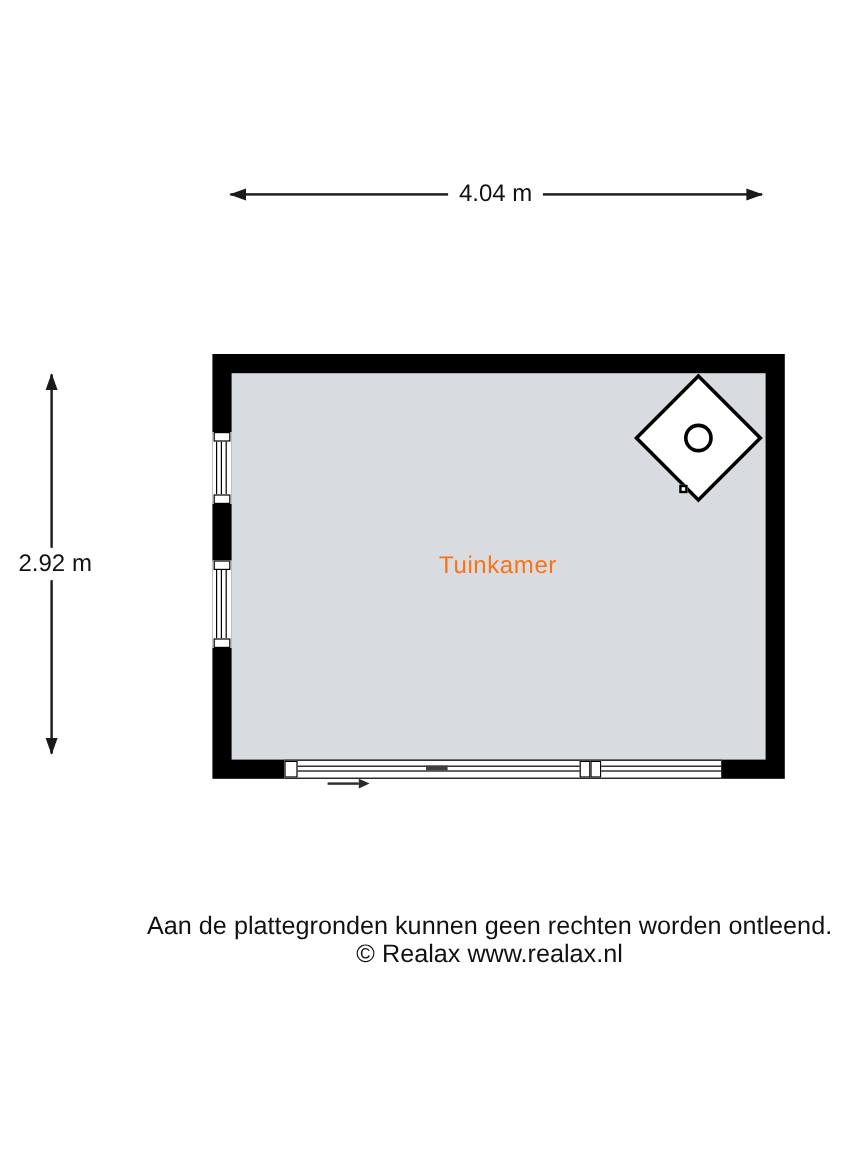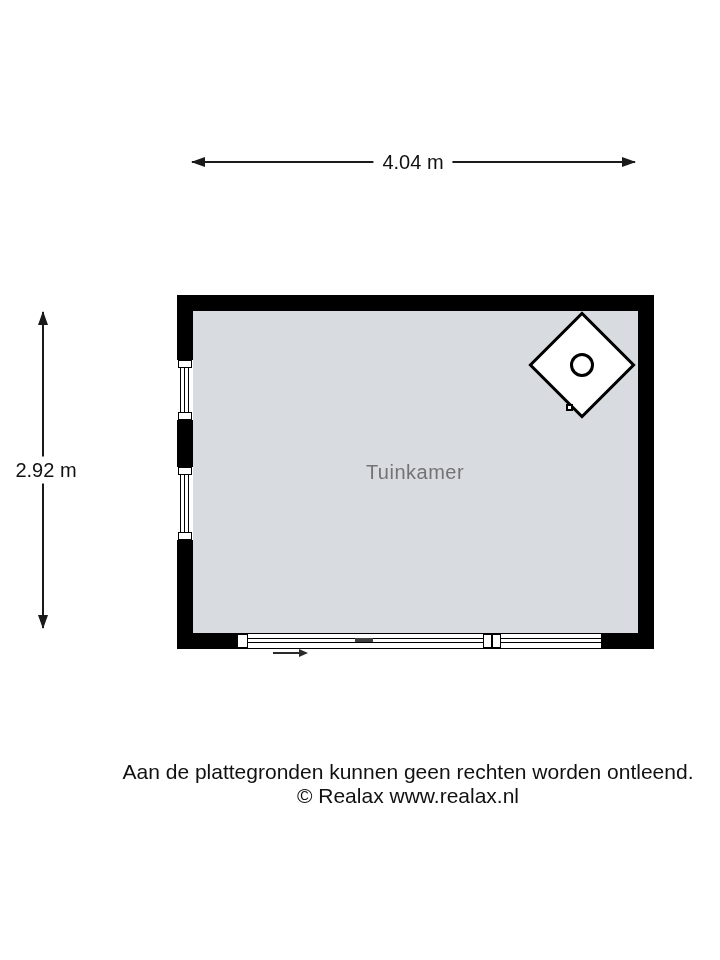--- a/index.html
+++ b/index.html
@@ -46,21 +46,21 @@
   .room {
     position:absolute; left:177px; top:295px;
     width:477px; height:354px; background:#000000;
   }
   .floor {
     position:absolute; left:16px; top:16px;
     width:445px; height:322px; background:#d8dce0;
   }
   .room-label {
     position:absolute; left:238px; top:177px; transform:translate(-50%,-50%);
-    font-size:20px; letter-spacing:0.5px; color:#737373; white-space:nowrap; z-index:4;
+    font-size:20px; letter-spacing:0.5px; color:#f97316; white-space:nowrap; z-index:4;
   }
 
   
   .window-v { position:absolute; left:0; width:16px; background:#ffffff; z-index:2; }
   .window-v .cap {
     position:absolute; left:1px; right:1px; height:8px;
     background:#ffffff; border:1px solid #000;
   }
   .window-v .cap.top { top:0; }
   .window-v .cap.bot { bottom:0; }

